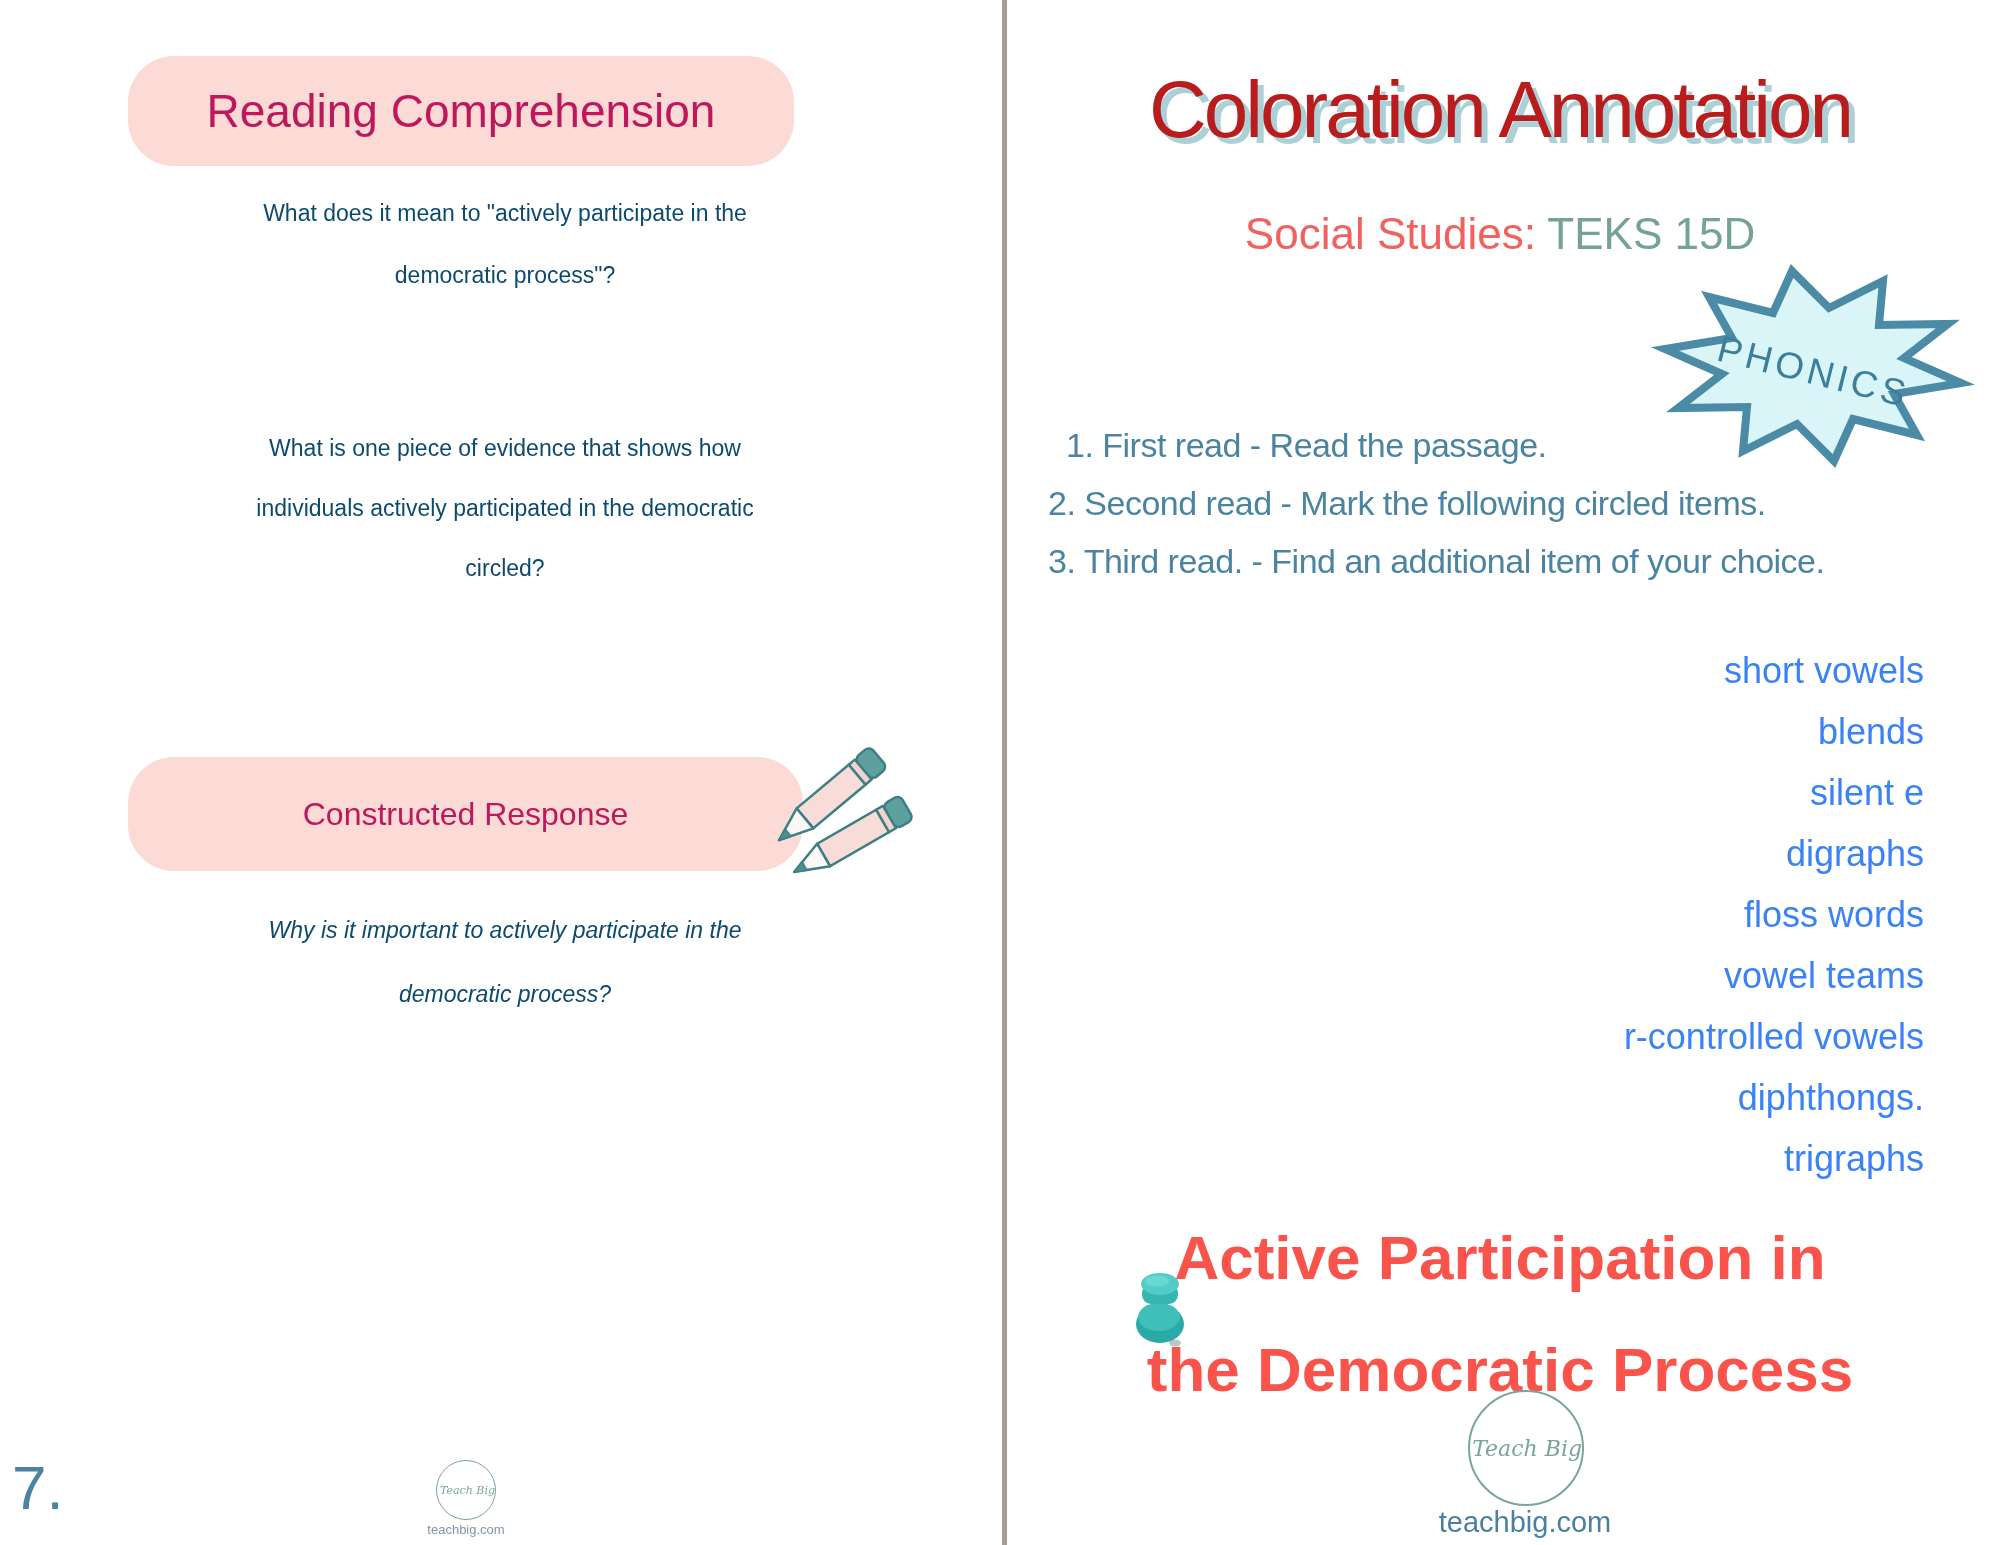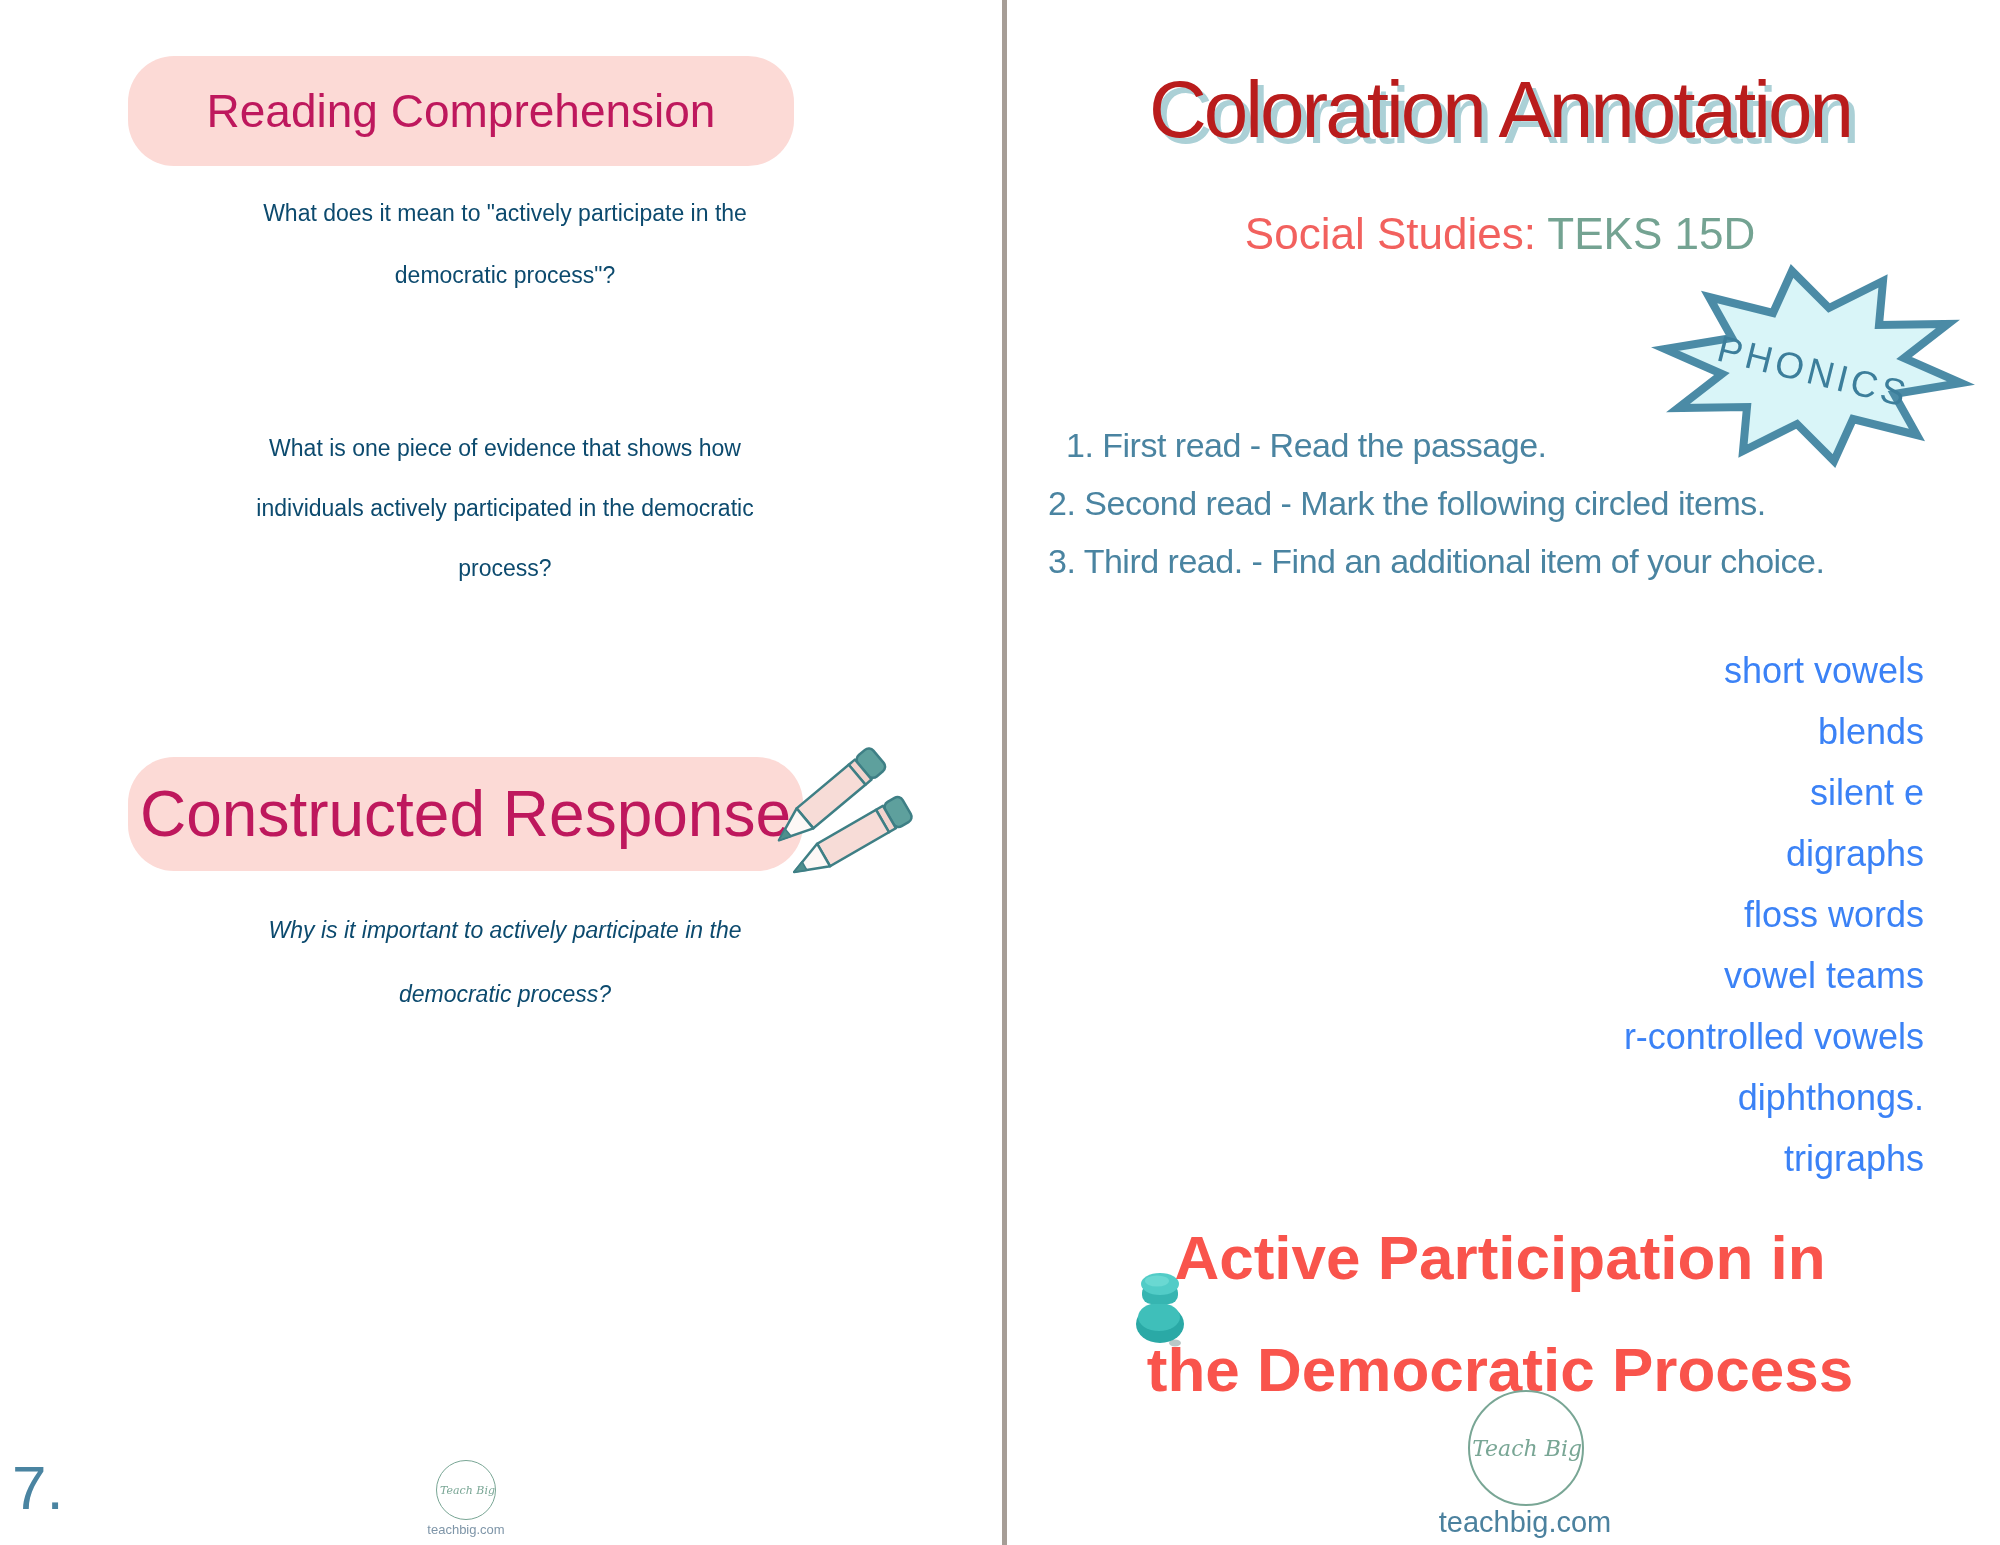--- a/index.html
+++ b/index.html
@@ -13,21 +13,21 @@
   }
   .heading-text{color:#be185d;font-size:46px;letter-spacing:0px;white-space:nowrap;}
   .q{color:#0c4a6e;font-size:23px;text-align:center;}
   .q div{line-height:60px;white-space:nowrap;}
   
   #box1{left:128px;top:56px;width:666px;height:110px;}
   #q1{left:55px;top:182px;width:900px;}
   #q1 div{line-height:62px;}
   #q2{left:45px;top:418px;width:920px;}
   #box2{left:128px;top:757px;width:675px;height:114px;}
-  #box2 .heading-text{font-size:64px;}
+  #box2 .heading-text{font-size:32px;}
   #pencils{left:725px;top:728px;width:190px;height:170px;}
   #q3{left:55px;top:898px;width:900px;font-style:italic;}
   #q3 div{line-height:64px;}
   #page-number{left:12px;top:1452px;font-size:62px;color:#4a84a1;font-weight:400;}
   .logo-circle{
     border:2px solid #79a695;border-radius:50%;display:flex;align-items:center;justify-content:flex-end;
     color:#79a695;font-family:"DejaVu Serif",serif;font-style:italic;background:#fff;
   }
   #logo-left{left:436px;top:1460px;width:58px;height:58px;font-size:11px;border-width:1.5px;}
   #url-left{left:386px;top:1522px;width:160px;text-align:center;font-size:13px;color:#7e95a8;}
@@ -68,21 +68,21 @@
   </div>
 
   <div class="abs q" id="q1">
     <div>What does it mean to "actively participate in the</div>
     <div>democratic process"?</div>
   </div>
 
   <div class="abs q" id="q2">
     <div>What is one piece of evidence that shows how</div>
     <div>individuals actively participated in the democratic</div>
-    <div>process?</div>
+    <div>circled?</div>
   </div>
 
   <div class="abs pink-box" id="box2">
     <span class="heading-text">Constructed Response</span>
   </div>
 
   <svg class="abs" id="pencils" viewBox="0 0 190 170">
 
     <g transform="translate(152,30) rotate(140)" stroke="#3e7f85" stroke-width="2.5" stroke-linejoin="round">
       <rect x="-2" y="-14" width="20" height="28" rx="6" fill="#5ea09d"></rect>

